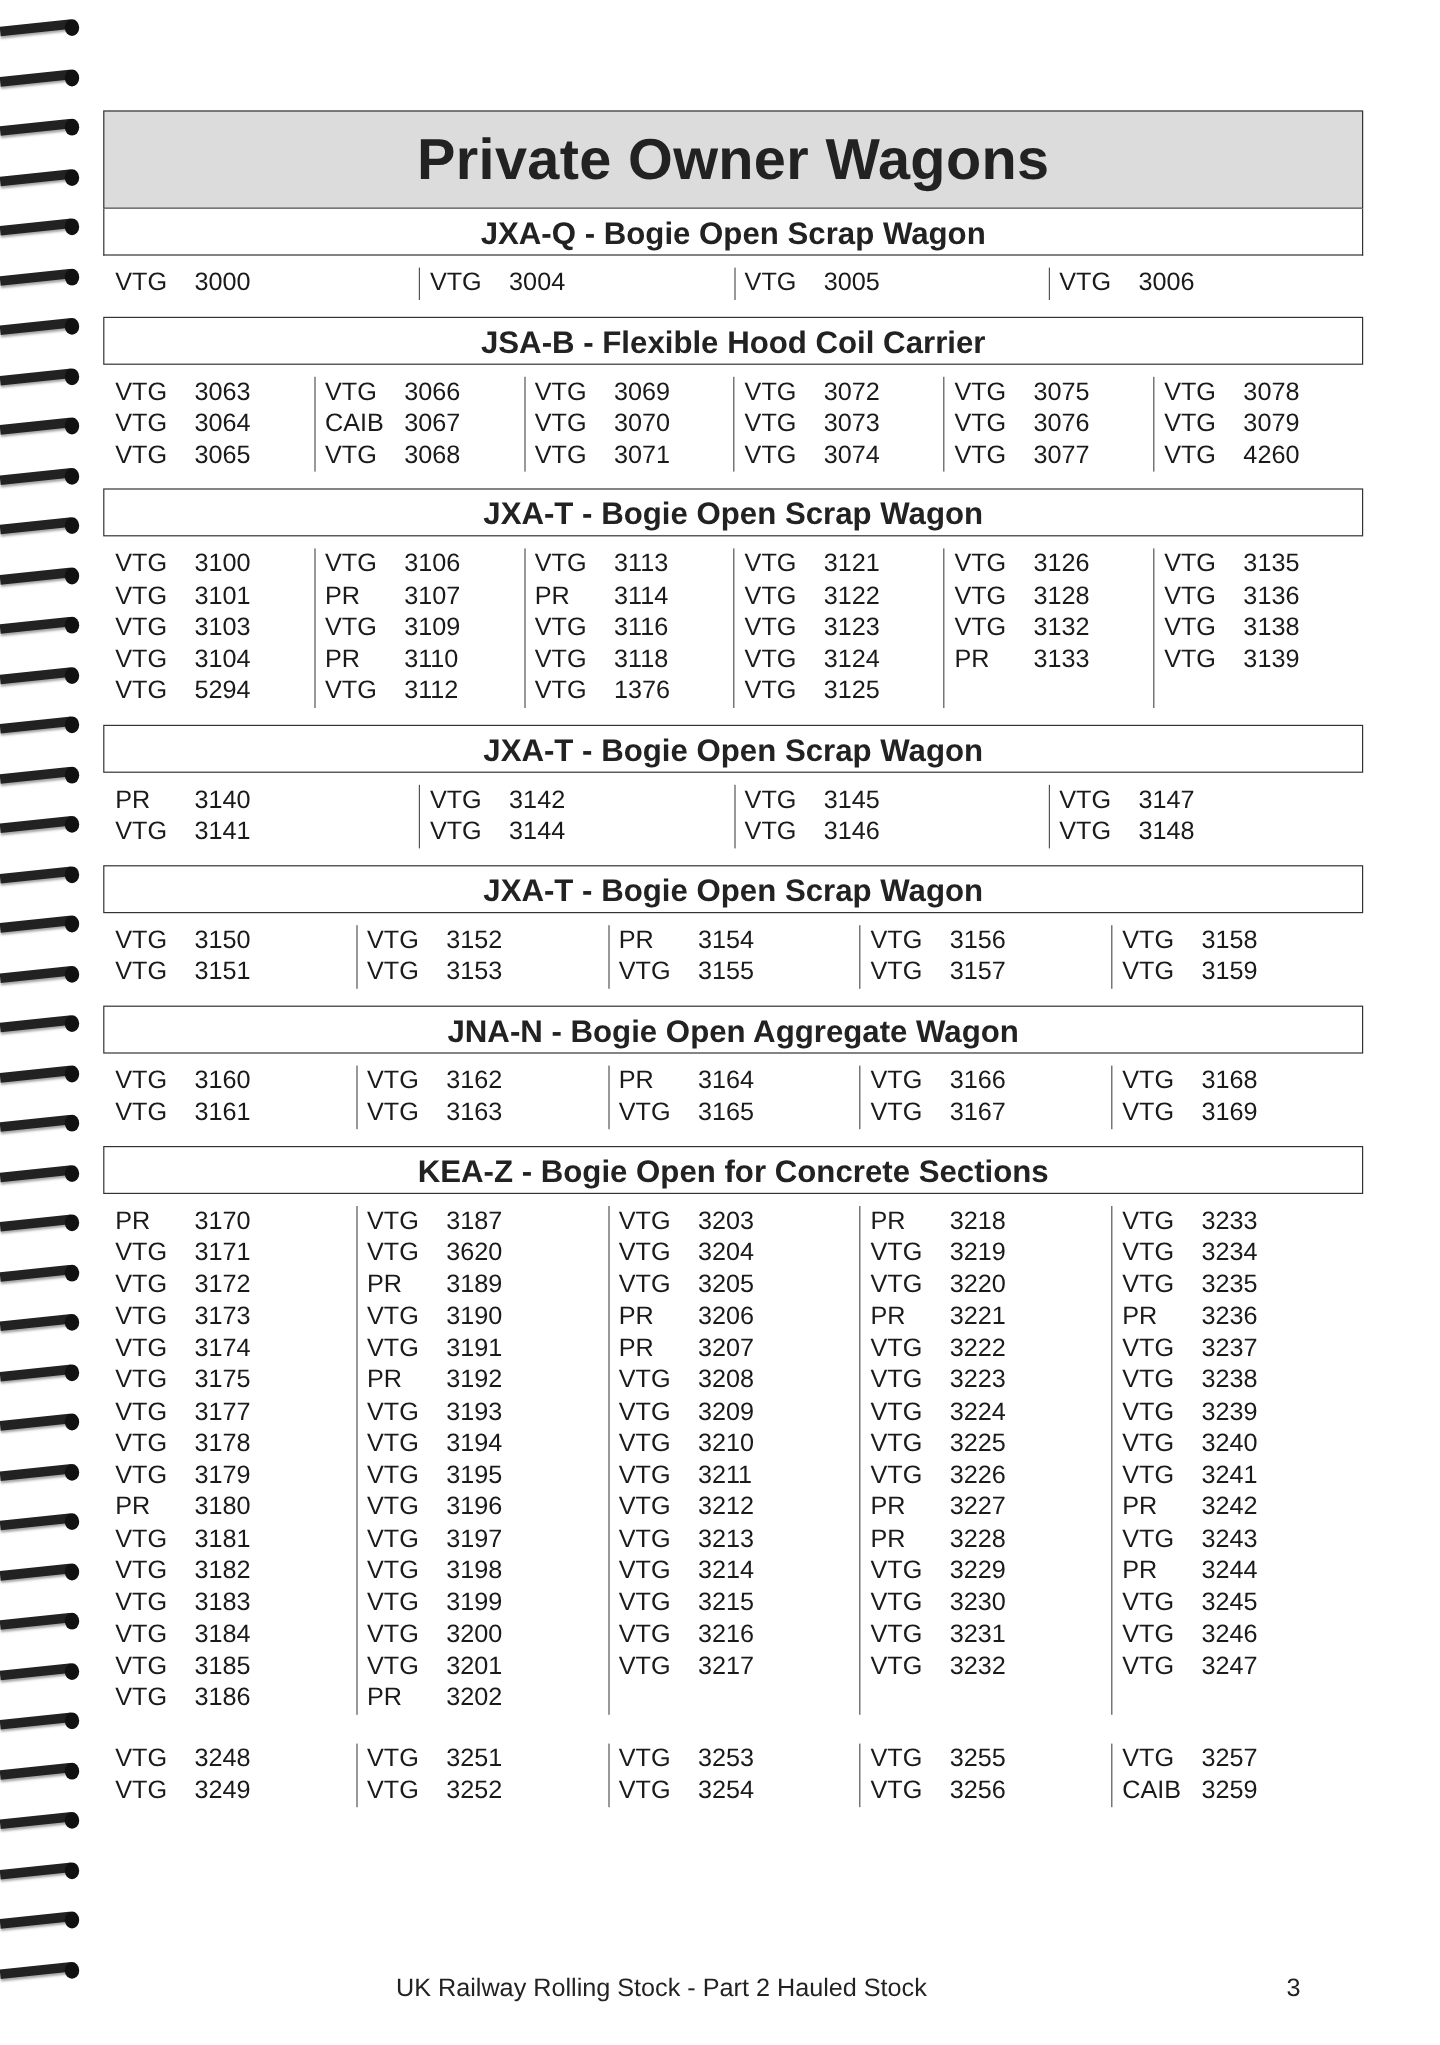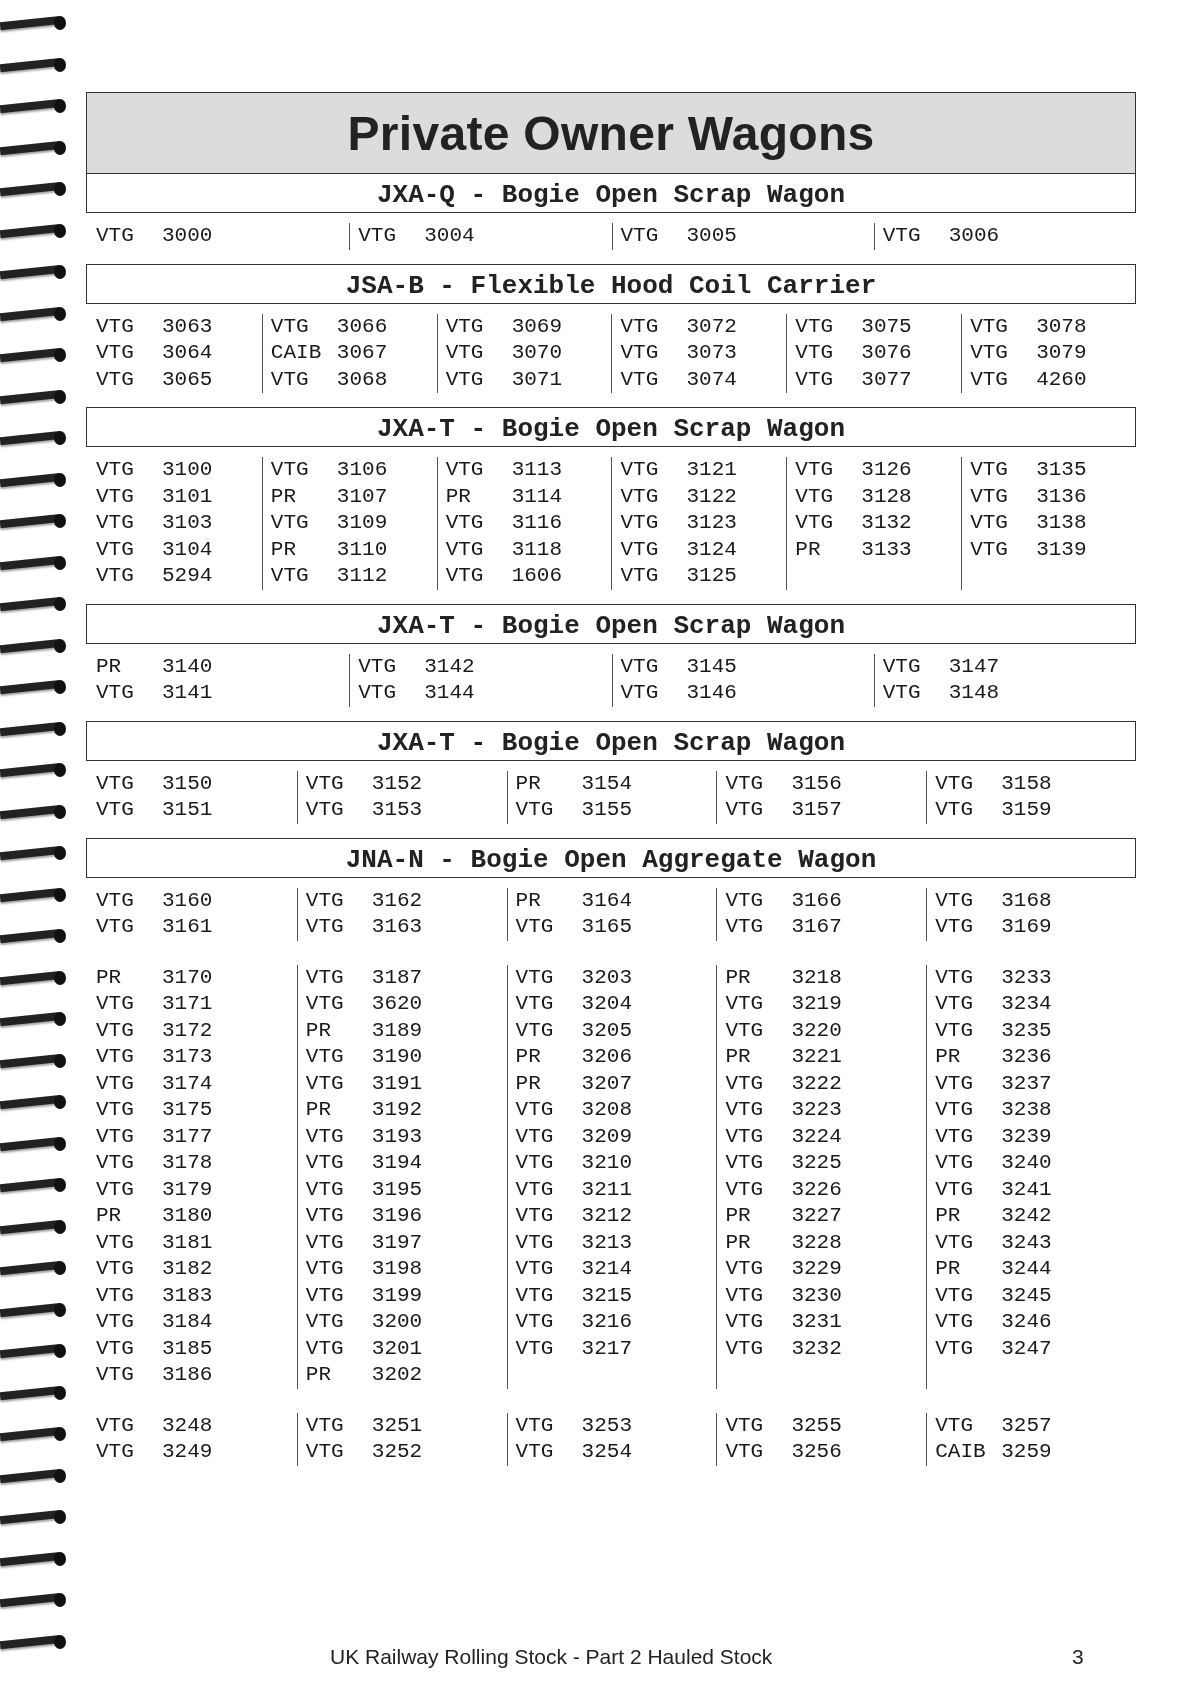--- a/index.html
+++ b/index.html
@@ -4,21 +4,21 @@
 <style>
   html,body{margin:0;padding:0;background:#fff;}
   body{width:1200px;height:1704px;position:relative;overflow:hidden;font-family:"Liberation Sans","DejaVu Sans",sans-serif;color:#1a1a1a;}
   .spiral{position:absolute;left:0;top:0;width:70px;height:1704px;}
   .coil{position:absolute;left:0;width:64px;height:16px;}
   .coil .wire{position:absolute;left:0;top:5px;width:62px;height:8px;background:#222;border-radius:0 8px 8px 0;transform:rotate(-6deg);box-shadow:0 2px 2px rgba(0,0,0,.35);}
   .coil .hole{position:absolute;left:54px;top:2px;width:12px;height:14px;background:#111;border-radius:50%;}
   .page{position:absolute;left:86px;top:92px;width:1050px;}
   .title-box{border:1.5px solid #333;background:#dcdcdc;height:80px;display:flex;align-items:center;justify-content:center;}
   .title-box h1{margin:0;font-size:48px;font-weight:bold;color:#222;letter-spacing:0.3px;}
-  .section{margin-bottom:8px;font-family:Liberation Mono, monospace;}
+  .section{margin-bottom:8px;}
   .sec-head{border:1.5px solid #333;height:38px;display:flex;align-items:flex-end;justify-content:center;background:#fff;}
   .sec-head.first{border-top:none;}
   .sec-head span{font-size:26px;font-weight:bold;color:#222;padding-bottom:2px;}
   .cols{display:flex;padding:10px 0 6px 10px;}
   .col{border-left:1.5px solid #555;padding-left:8px;}
   .col:first-child{border-left:none;padding-left:0;}
   .entry{display:flex;font-size:21px;line-height:26.5px;height:26.5px;}
   .entry .own{width:66px;}
   .footer{position:absolute;top:1645px;left:330px;font-size:21px;color:#222;}
   .pageno{position:absolute;top:1645px;left:1072px;font-size:21px;color:#222;}
@@ -377,21 +377,21 @@
             <div class="entry">
               <span class="own">VTG</span>
               <span>3116</span>
             </div>
             <div class="entry">
               <span class="own">VTG</span>
               <span>3118</span>
             </div>
             <div class="entry">
               <span class="own">VTG</span>
-              <span>1606</span>
+              <span>1376</span>
             </div>
           </div>
           <div class="col" style="width: 175px;">
             <div class="entry">
               <span class="own">VTG</span>
               <span>3121</span>
             </div>
             <div class="entry">
               <span class="own">VTG</span>
               <span>3122</span>
@@ -602,20 +602,23 @@
               <span>3168</span>
             </div>
             <div class="entry">
               <span class="own">VTG</span>
               <span>3169</span>
             </div>
           </div>
         </div>
       </div>
       <div class="section">
+        <div class="sec-head">
+          <span>KEA-Z - Bogie Open for Concrete Sections</span>
+        </div>
         <div class="cols">
           <div class="col" style="width: 210px;">
             <div class="entry">
               <span class="own">PR</span>
               <span>3170</span>
             </div>
             <div class="entry">
               <span class="own">VTG</span>
               <span>3171</span>
             </div>

